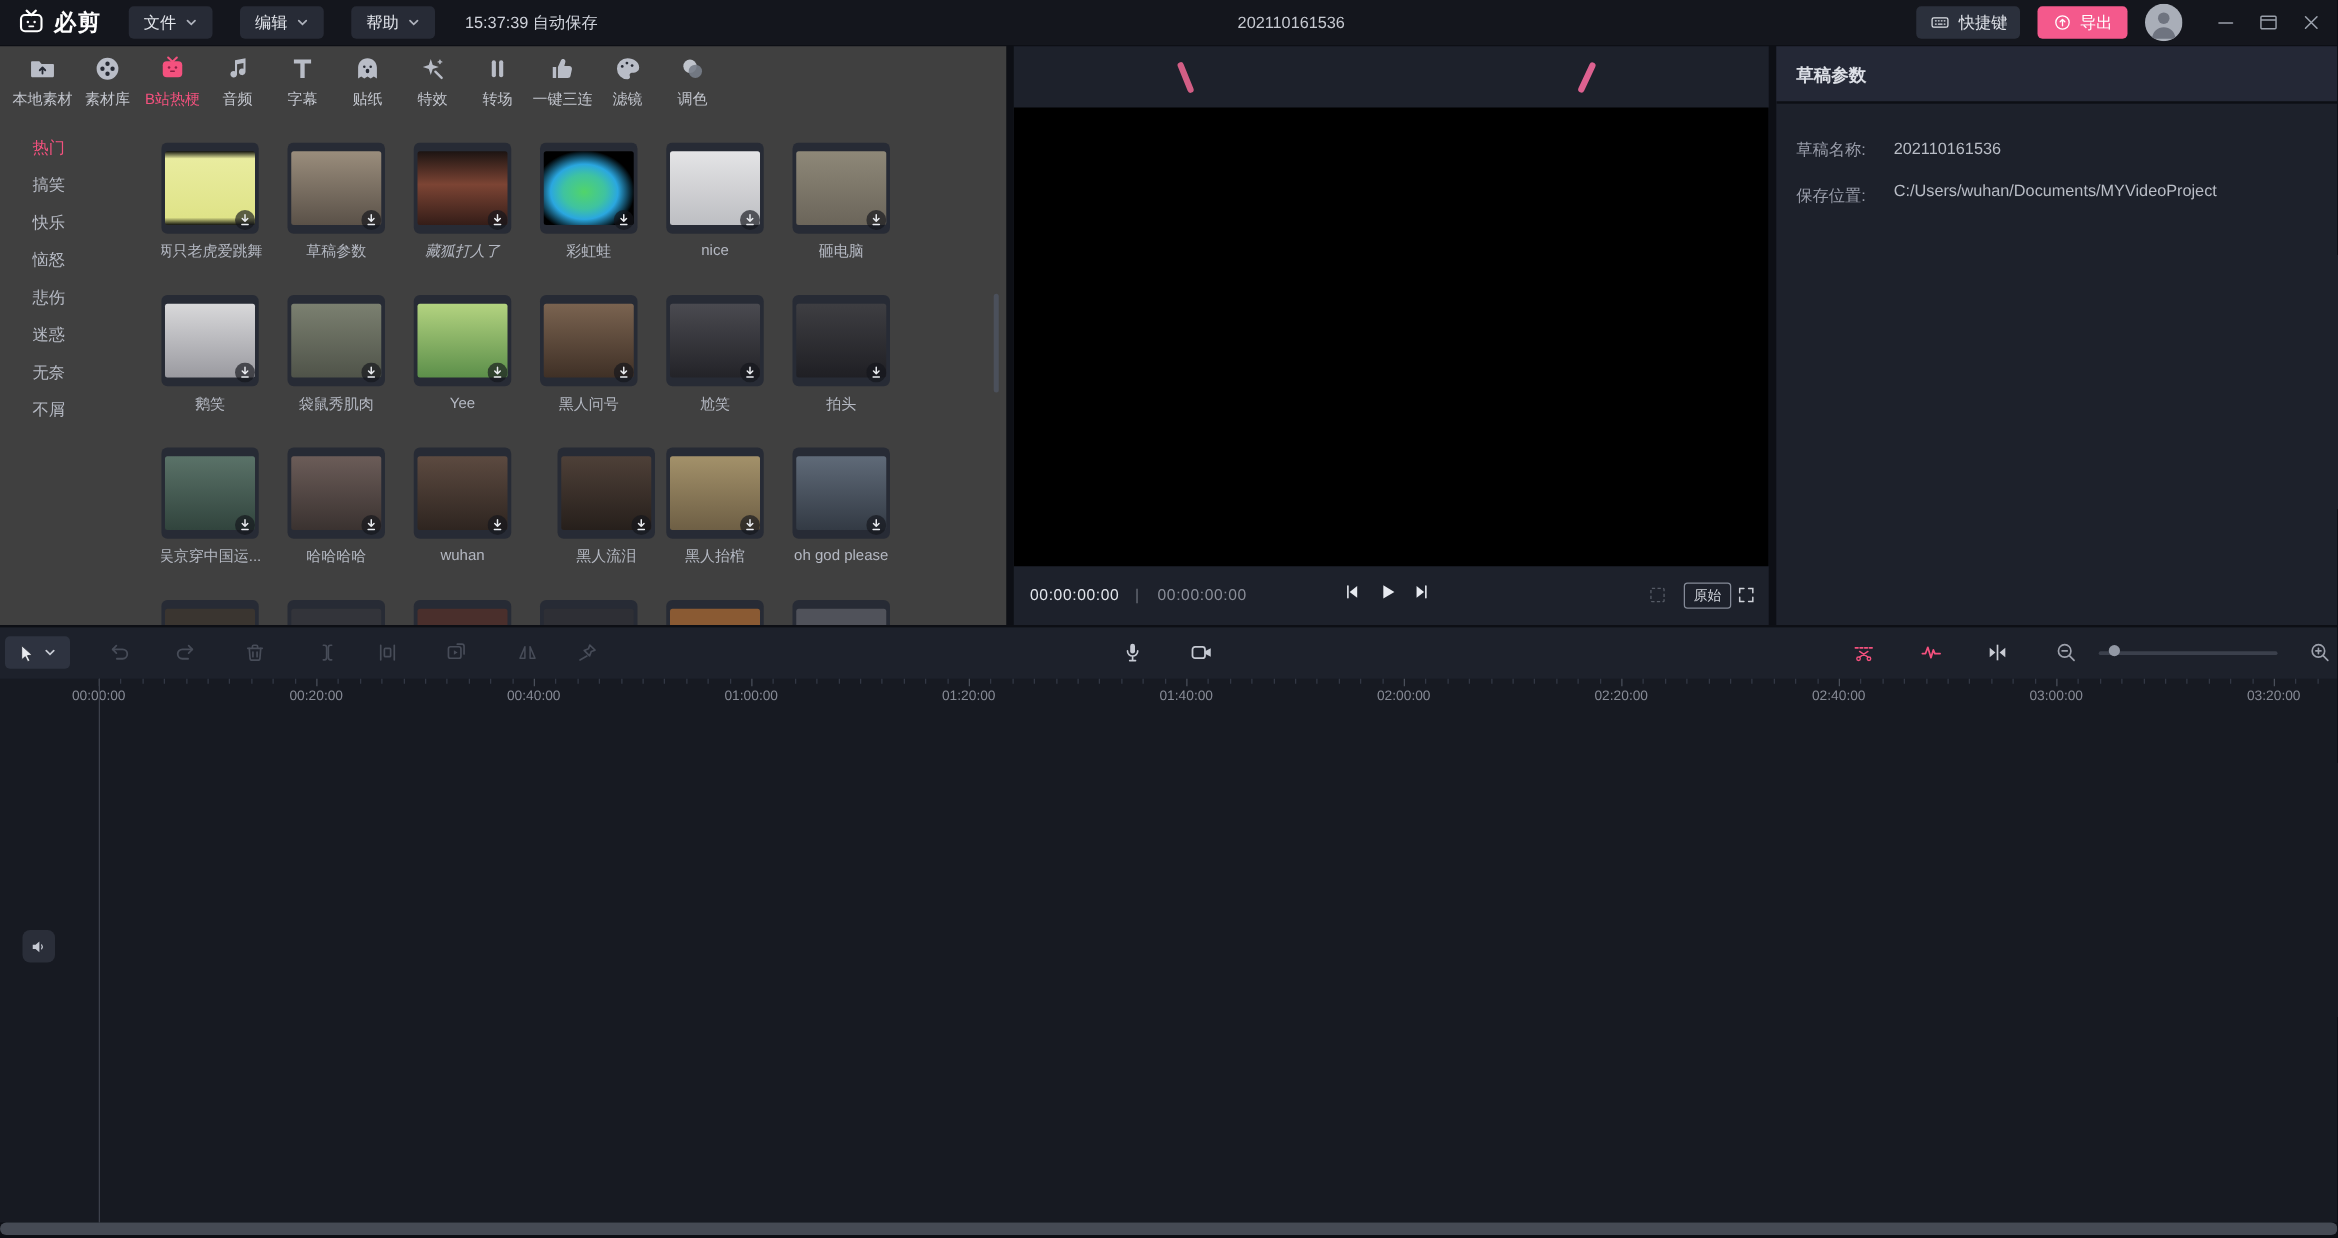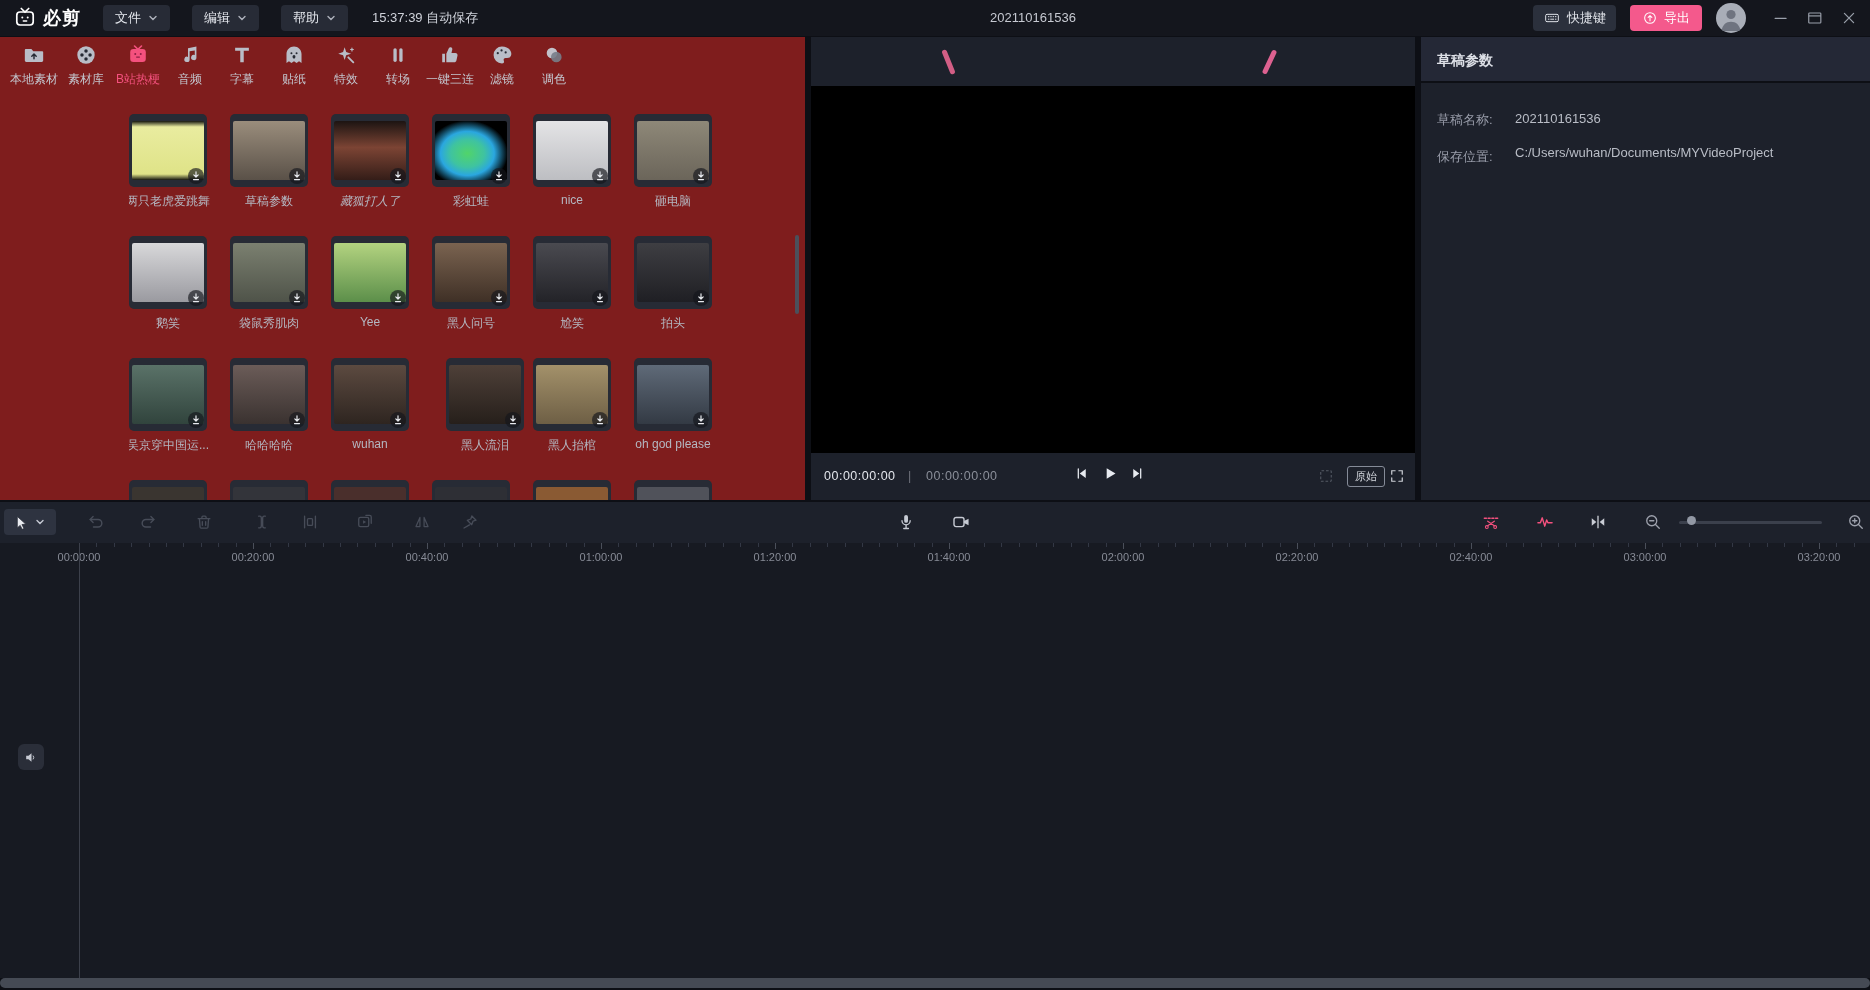--- a/index.html
+++ b/index.html
@@ -15,21 +15,21 @@
   .menu-btn:first-of-type { margin-left:18px; }
   .autosave { margin-left:24px; font-size:13px; color:#cfd2da; }
   .proj-title { position:absolute; left:958px; top:0; width:150px; height:36px; line-height:36px; text-align:center; font-size:13px; color:#c6c9d1; }
   .tb-right { position:absolute; right:10px; top:0; height:36px; display:flex; align-items:center; gap:14px; }
   .shortcut-btn { display:flex; align-items:center; gap:6px; height:26px; padding:0 10px; background:#2b303c; border-radius:4px; font-size:13px; color:#e0e3e9; }
   .export-btn { display:flex; align-items:center; gap:6px; height:26px; padding:0 12px; background:#f4598c; border-radius:4px; font-size:13px; color:#ffffff; }
   .winctl { display:flex; align-items:center; gap:12px; margin-left:10px; }
   .winctl span { display:flex; align-items:center; justify-content:center; width:22px; height:22px; }
 
   
-  #materials-panel { position:absolute; left:0; top:37px; width:805px; height:463px; background:#7f1d1d; overflow:hidden; }
+  #materials-panel { position:absolute; left:0; top:37px; width:805px; height:463px; background:#404040; overflow:hidden; }
   #preview-panel   { position:absolute; left:811px; top:37px; width:604px; height:463px; background:#1d212b; overflow:hidden; }
   #draft-panel     { position:absolute; left:1421px; top:37px; width:449px; height:463px; background:#1d212b; overflow:hidden; }
 
   
   #tabbar { position:absolute; left:0; top:0; width:805px; height:58px; display:flex; align-items:center; padding-left:8px; }
   .tab { display:flex; flex-direction:column; align-items:center; justify-content:center; gap:5px; min-width:52px; padding:0 2px; height:58px; font-size:12px; color:#c3c6ce; cursor:default; }
   .tab .tablabel { white-space:nowrap; }
   .tab.active .tablabel { color:#f4517e; }
 
   
@@ -275,20 +275,30 @@
         <span>
             <svg width="22" height="22" viewBox="0 0 24 24">
               <circle cx="9.8" cy="9.8" r="5.8" fill="#c6cad3" opacity=".95"></circle>
               <circle cx="14.5" cy="14.2" r="5.8" fill="#787e8a" opacity=".9"></circle>
             </svg>
           </span>
         <span class="tablabel">调色</span>
       </div>
     </div>
 
+    <div id="cats">
+      <div class="cat active">热门</div>
+      <div class="cat">搞笑</div>
+      <div class="cat">快乐</div>
+      <div class="cat">恼怒</div>
+      <div class="cat">悲伤</div>
+      <div class="cat">迷惑</div>
+      <div class="cat">无奈</div>
+      <div class="cat">不屑</div>
+    </div>
 
     <div id="materials-grid">
         <div class="card" style="left: 0px; top: 0px;">
           <div class="thumb">
             <div class="photo" style="background: linear-gradient(rgb(21, 22, 15) 0%, rgb(233, 236, 159) 10%, rgb(223, 227, 136) 90%, rgb(21, 22, 15) 100%);"></div>
             <span class="dlicon">
               <svg width="16" height="16" viewBox="0 0 16 16">
                 <circle cx="8" cy="8" r="8" fill="rgba(20,22,28,.65)"></circle>
                 <path d="M8 3.8v4.8M5.8 6.8L8 9l2.2-2.2M5.5 11.6h5" stroke="#e8eaee" stroke-width="1.2" fill="none" stroke-linecap="round" stroke-linejoin="round"></path>
               </svg>

